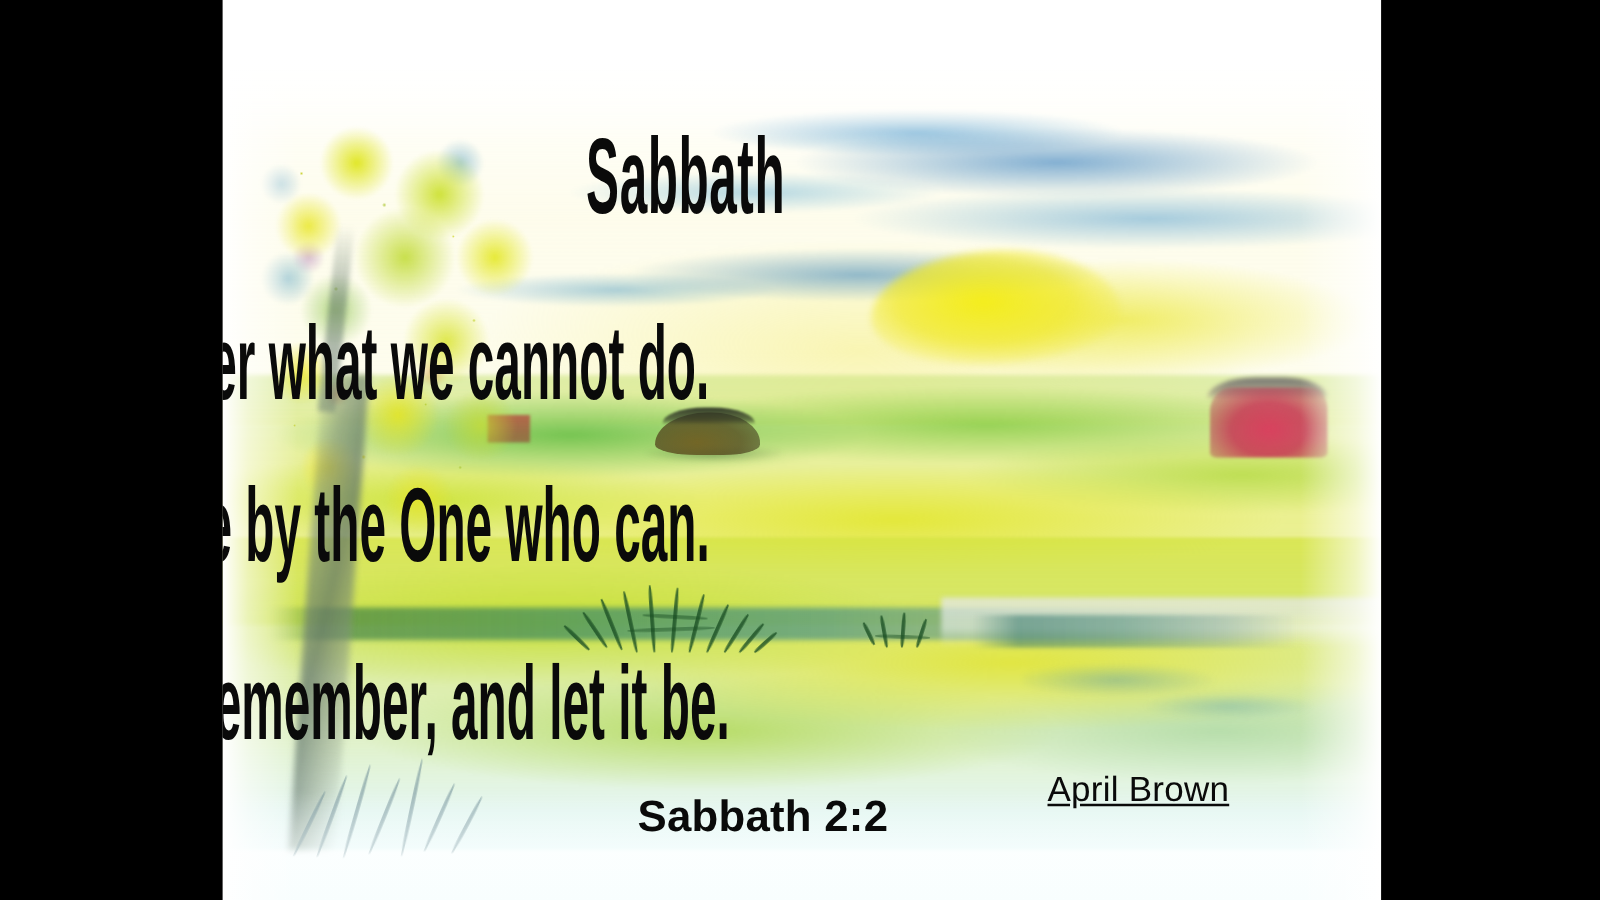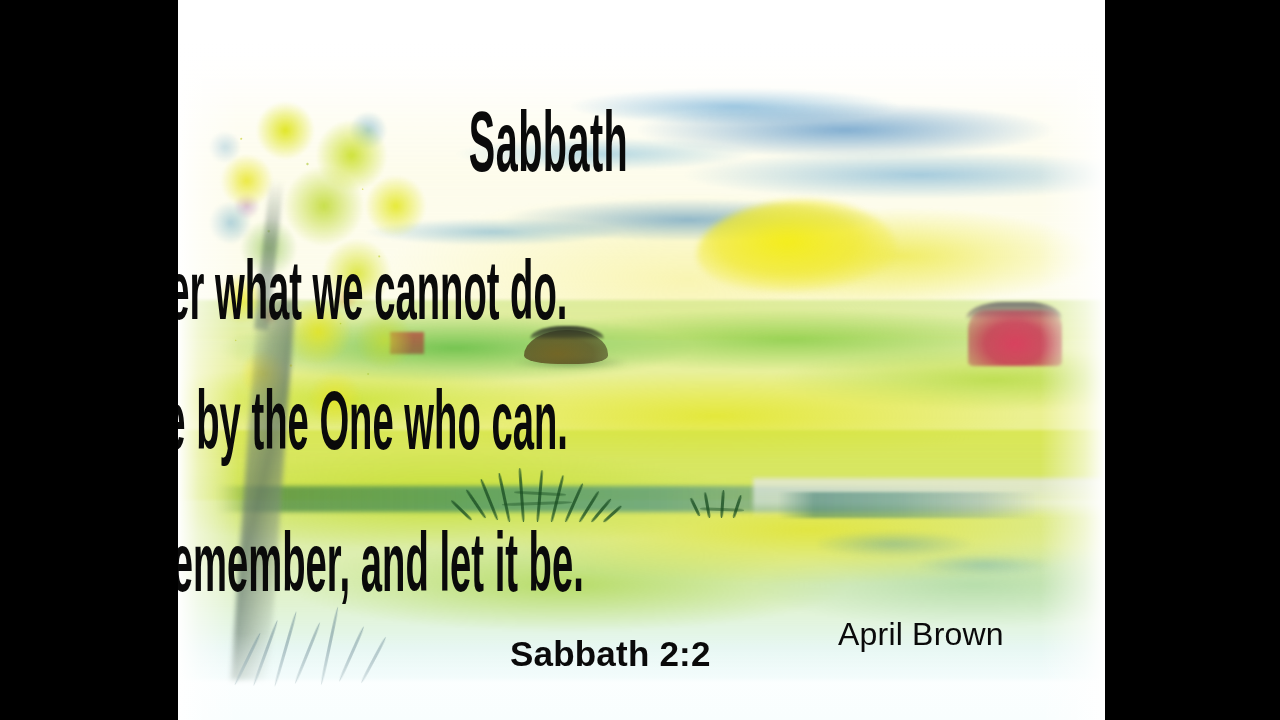--- a/index.html
+++ b/index.html
@@ -341,23 +341,24 @@
   #reference-text {
     left: 332px;
     top: 636px;
     font-size: 35px;
     font-weight: 700;
     letter-spacing: .2px;
   }
   #author-text {
     left: 660px;
     top: 618px;
-    font-size: 32px;
+    font-size: 28px;
     font-weight: 400;
     letter-spacing: .2px;
+    text-decoration: underline;
   }
 
   
   .bar {
     position: absolute;
     top: 0;
     height: 720px;
     background: #000000;
   }
   #bar-left  { left: 0;    width: 178px; }

